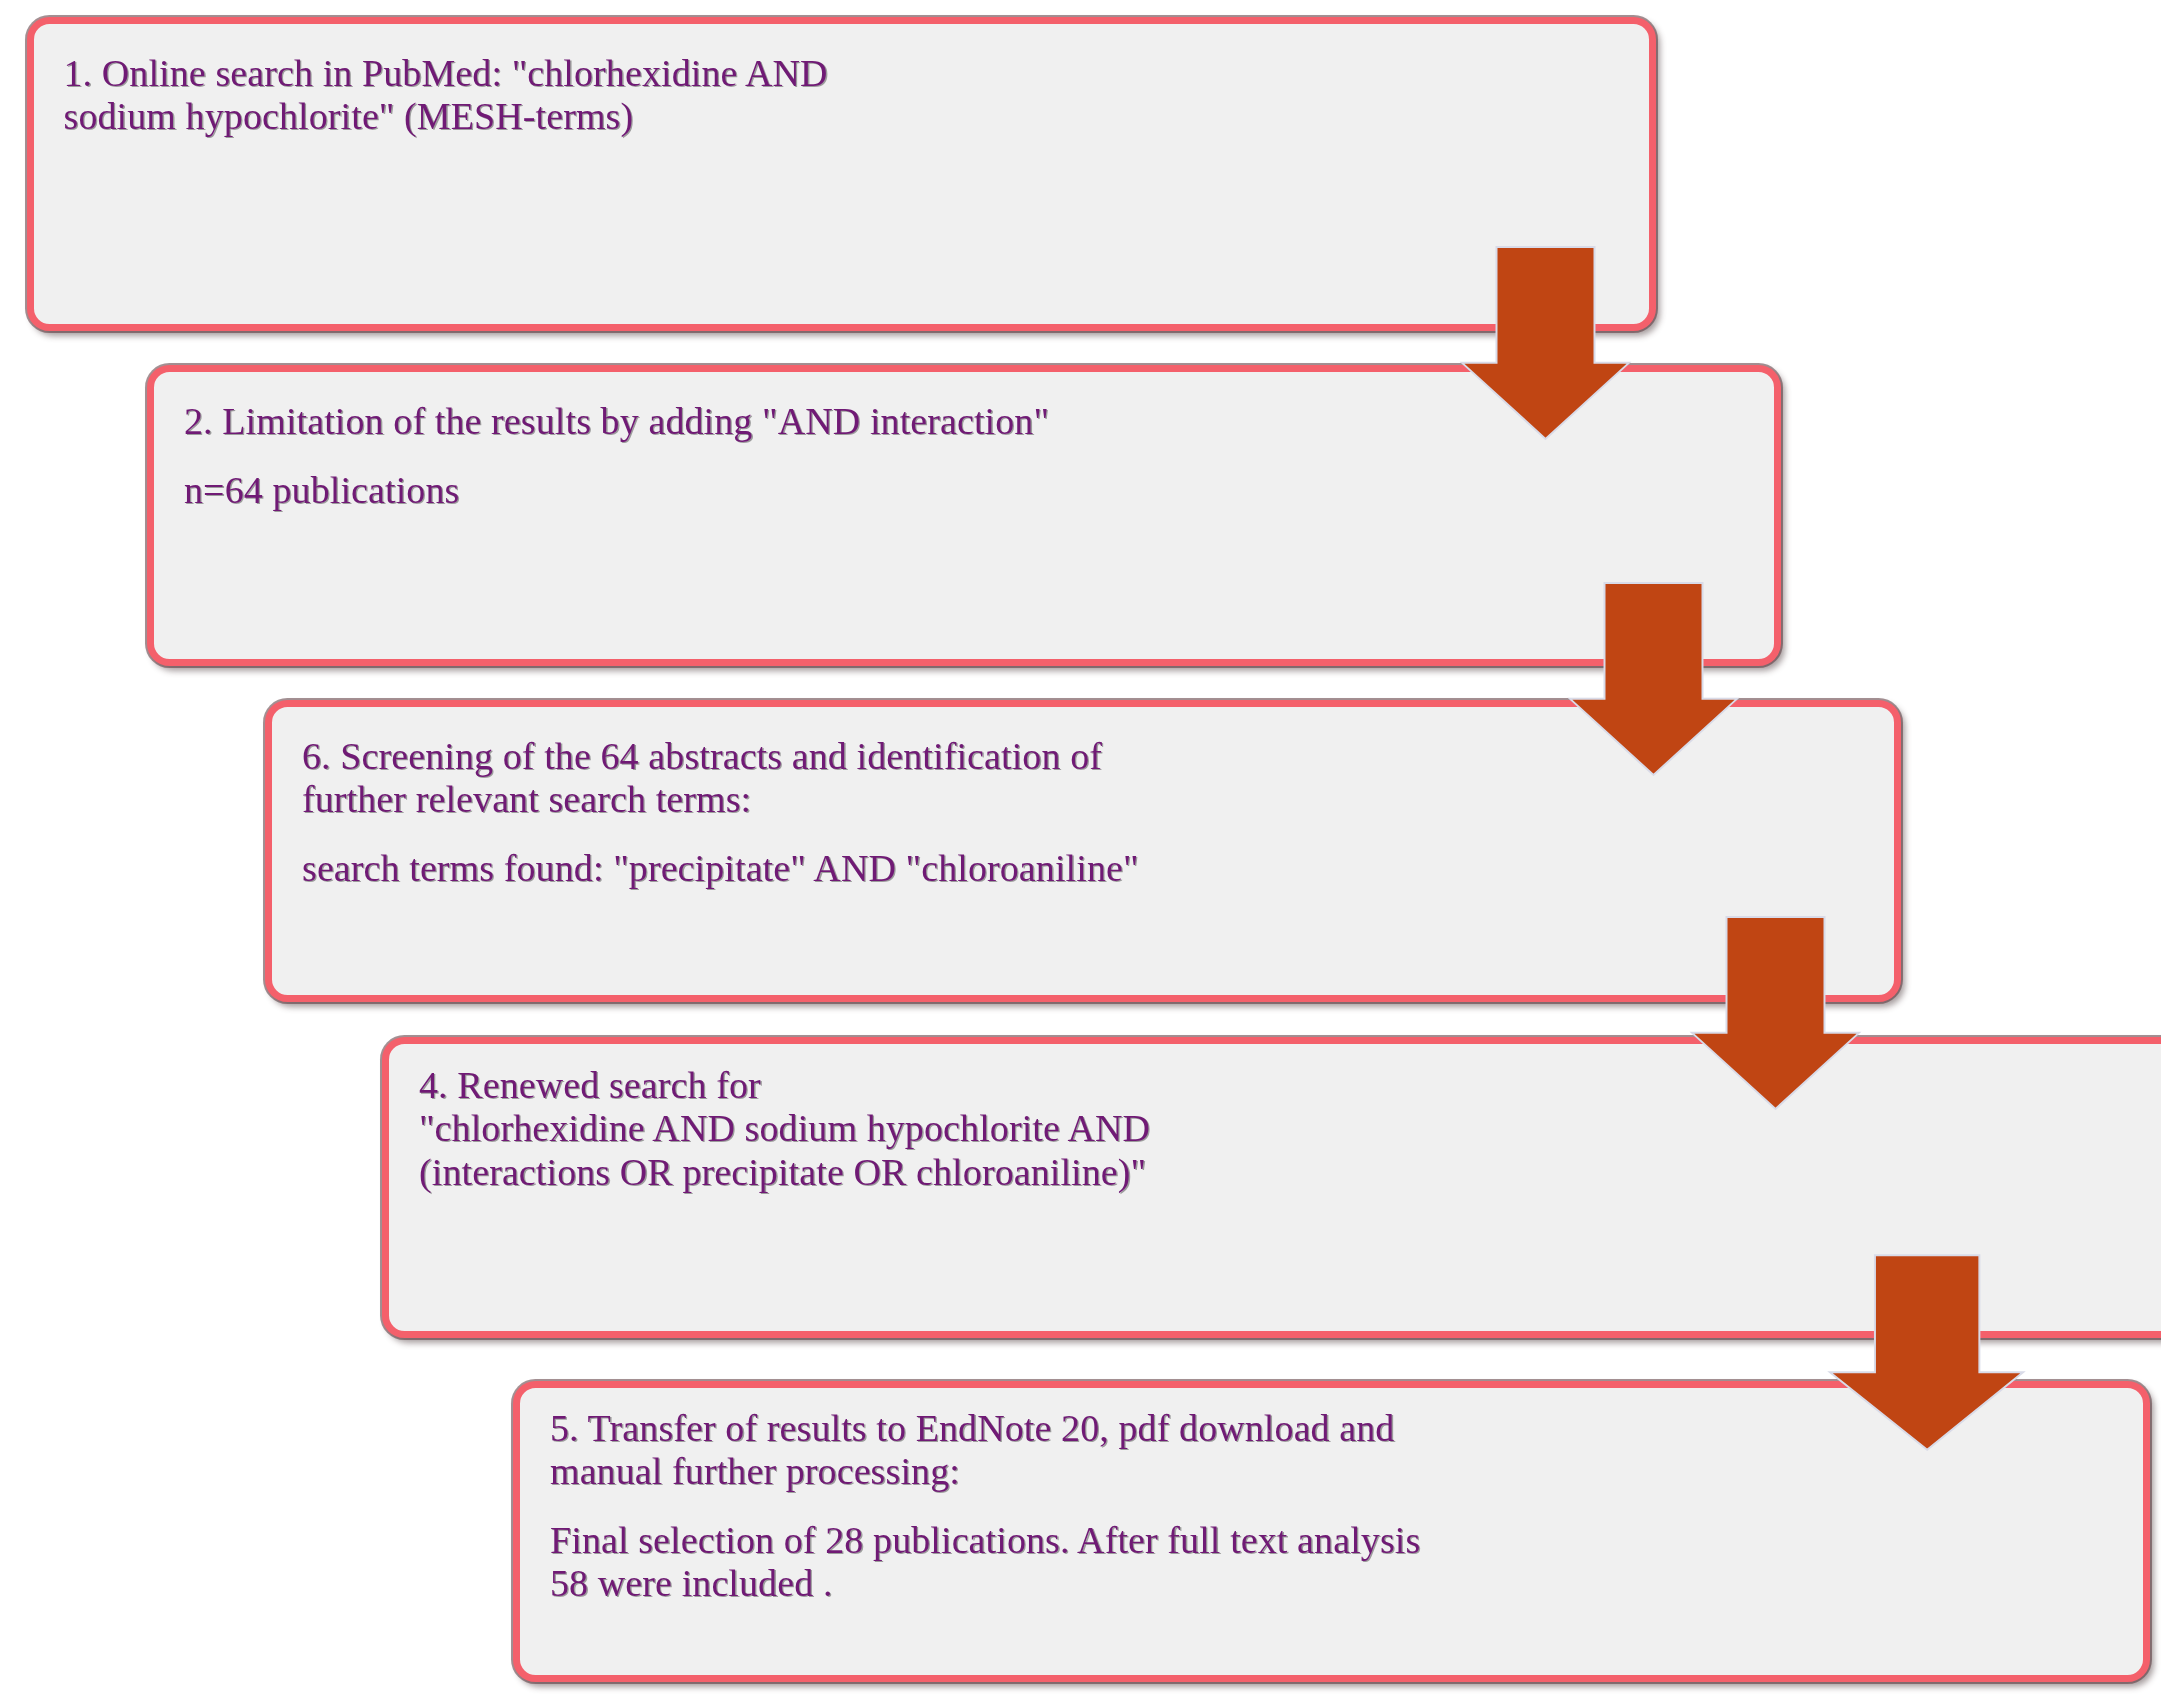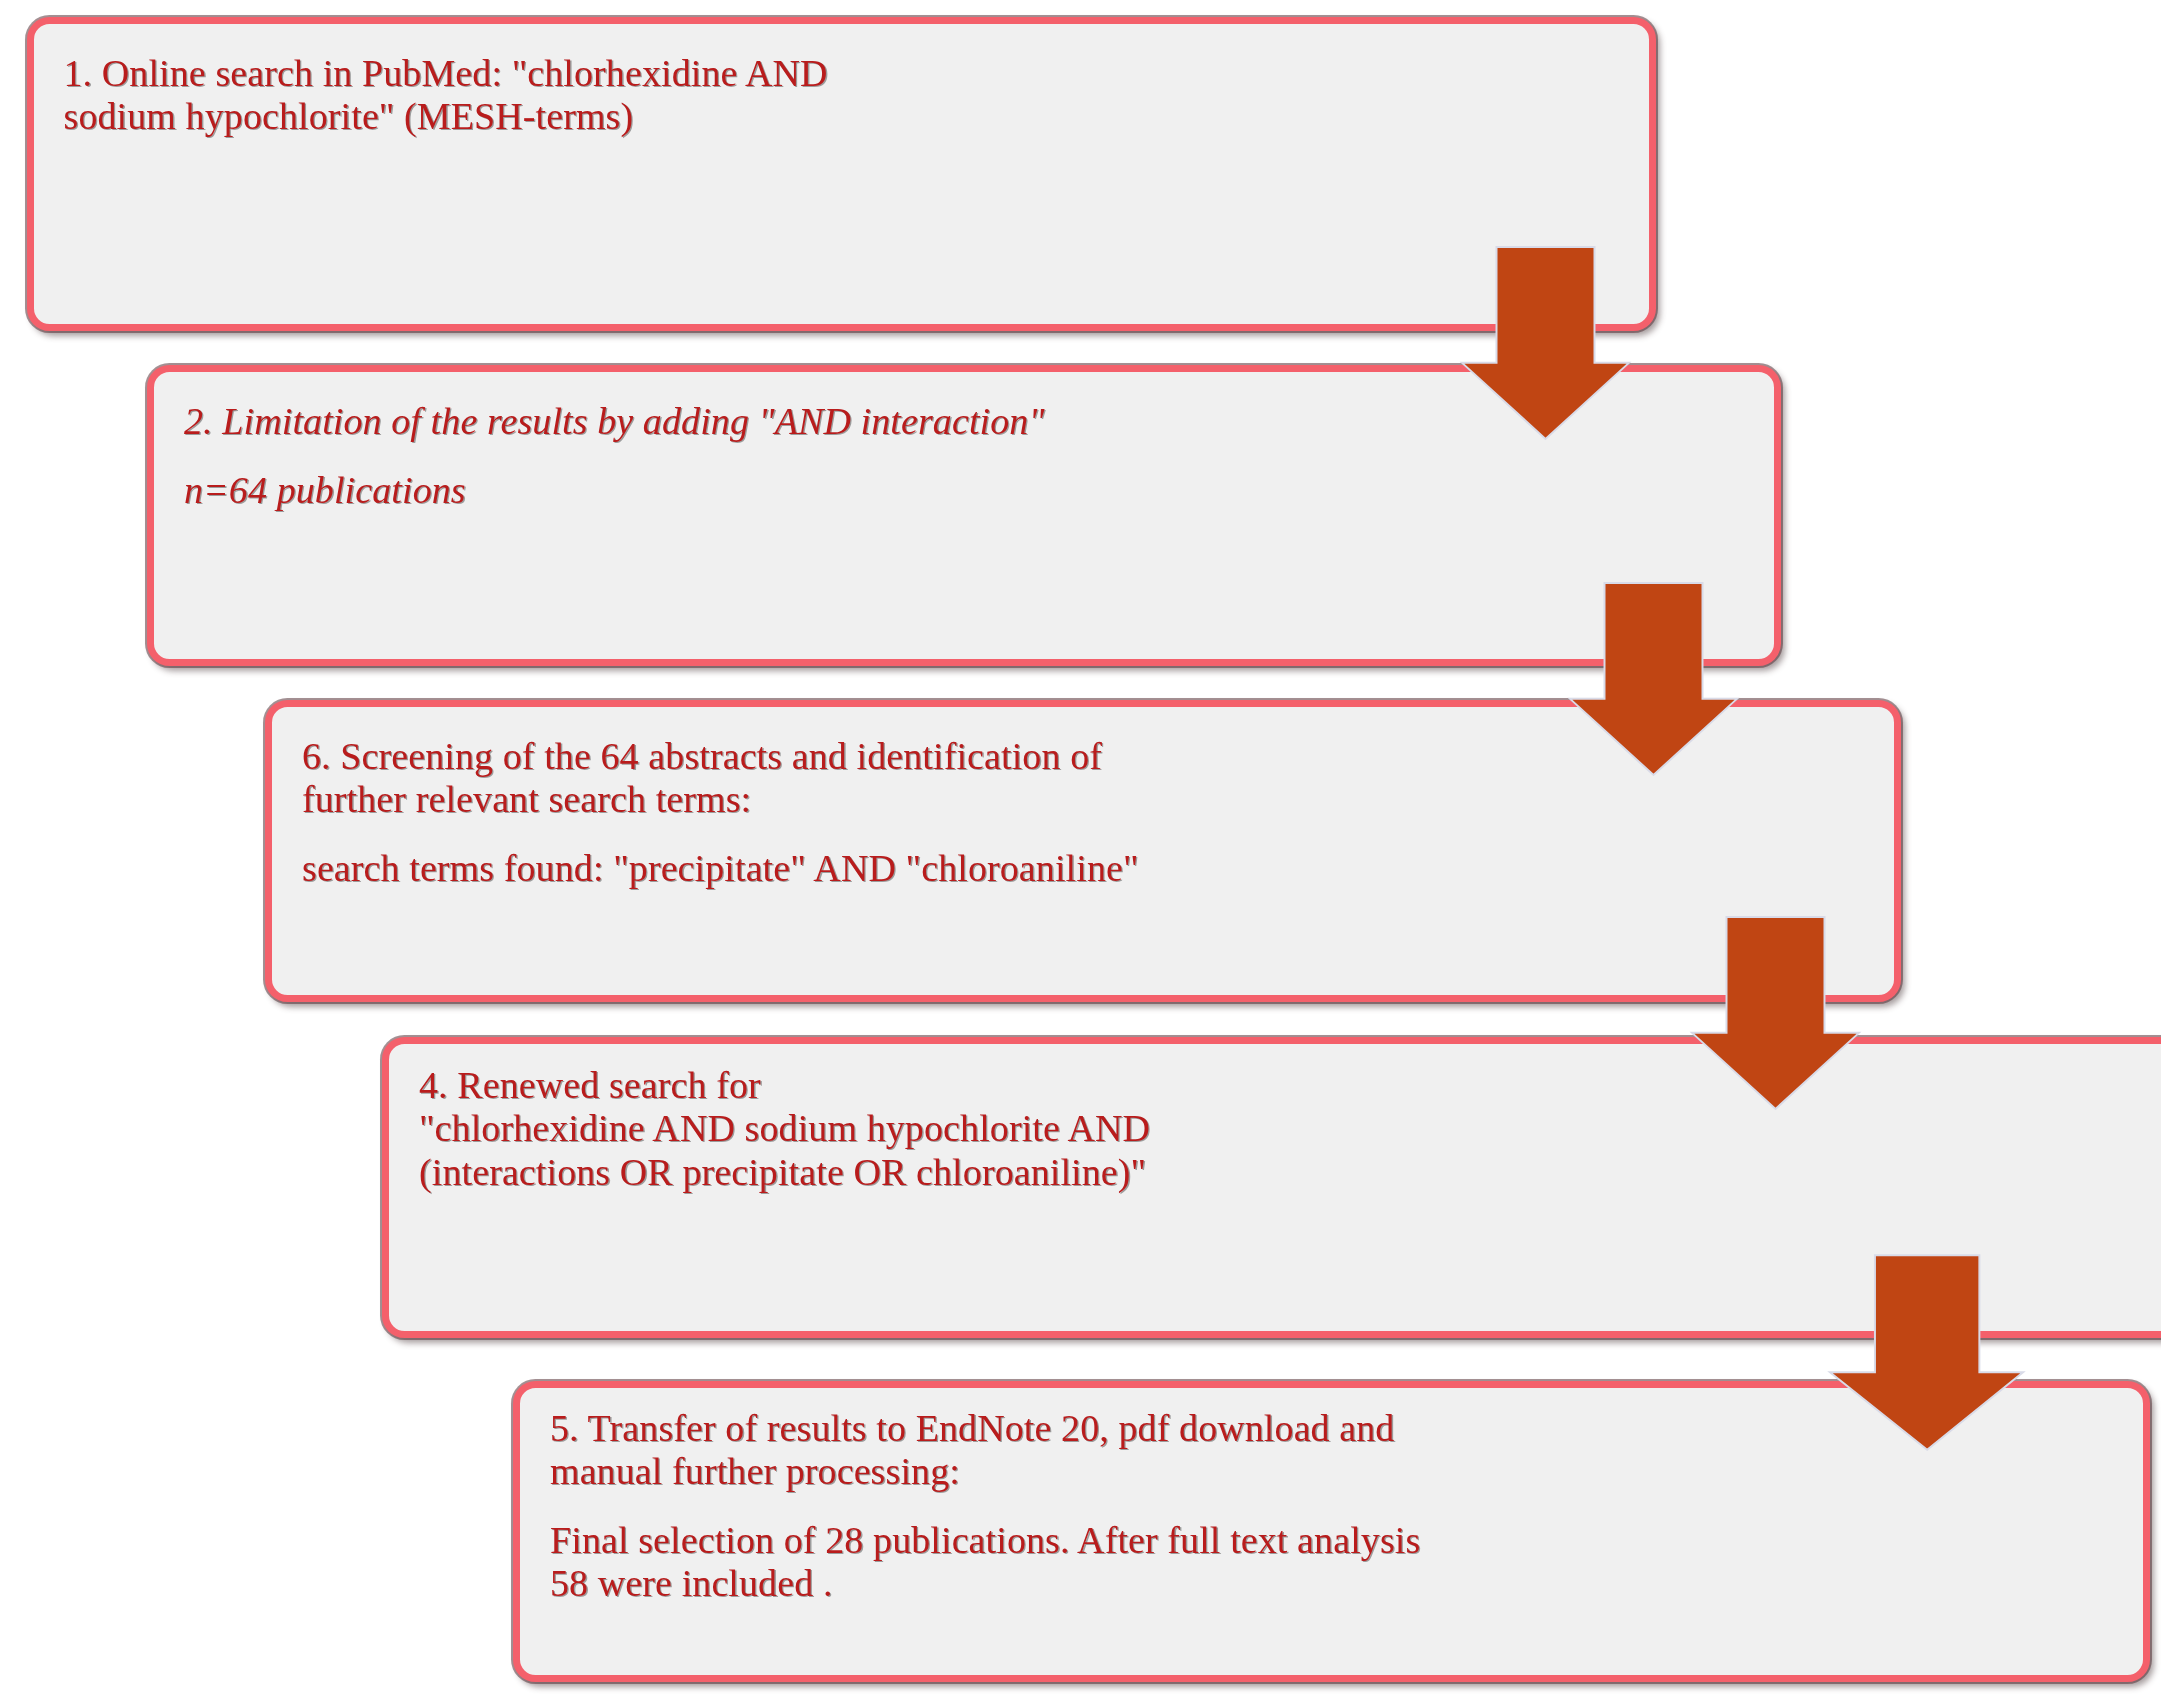--- a/index.html
+++ b/index.html
@@ -30,21 +30,21 @@
   }
   .flow-box-inner {
     position: absolute;
     left: 0; right: 0; top: 0; bottom: 0;
     padding: 29px 26.5px 20px 30px;
     display: flex;
     flex-direction: column;
     justify-content: flex-start;
   }
   .flow-line {
-    color: #b91c1c;
+    color: #701a75;
     font-size: 38px;
     line-height: 1.07;
     letter-spacing: 0.1px;
     white-space: pre;
     text-shadow: 1.3px 1.3px 0.4px rgba(0,0,0,0.35);
   }
   .gap-before { margin-top: 28px; }
   .line-tight { margin-top: 2.6px; }
 
   
@@ -66,21 +66,21 @@
     </div>
   </div>
 
   <div class="arrow" style="left:1462px; top:247px; width:167px; height:192px;">
     <svg width="167" height="192" viewBox="0 0 252 290">
       <polygon points="52,0 200,0 200,175 252,175 126,290 0,175 52,175" fill="#c04513" stroke="#d9dbe8" stroke-width="3"></polygon>
     </svg>
   </div>
 
   <div class="flow-box" style="left:147px; top:365px; width:1634px; height:301px;">
-    <div class="flow-box-inner" style="font-style:italic;">
+    <div class="flow-box-inner" style="">
       <div class="flow-line">2. Limitation of the results by adding "AND interaction"</div>
       <div class="flow-line gap-before">n=64 publications</div>
     </div>
   </div>
 
   <div class="arrow" style="left:1570px; top:583px; width:167px; height:192px;">
     <svg width="167" height="192" viewBox="0 0 252 290">
       <polygon points="52,0 200,0 200,175 252,175 126,290 0,175 52,175" fill="#c04513" stroke="#d9dbe8" stroke-width="3"></polygon>
     </svg>
   </div>

